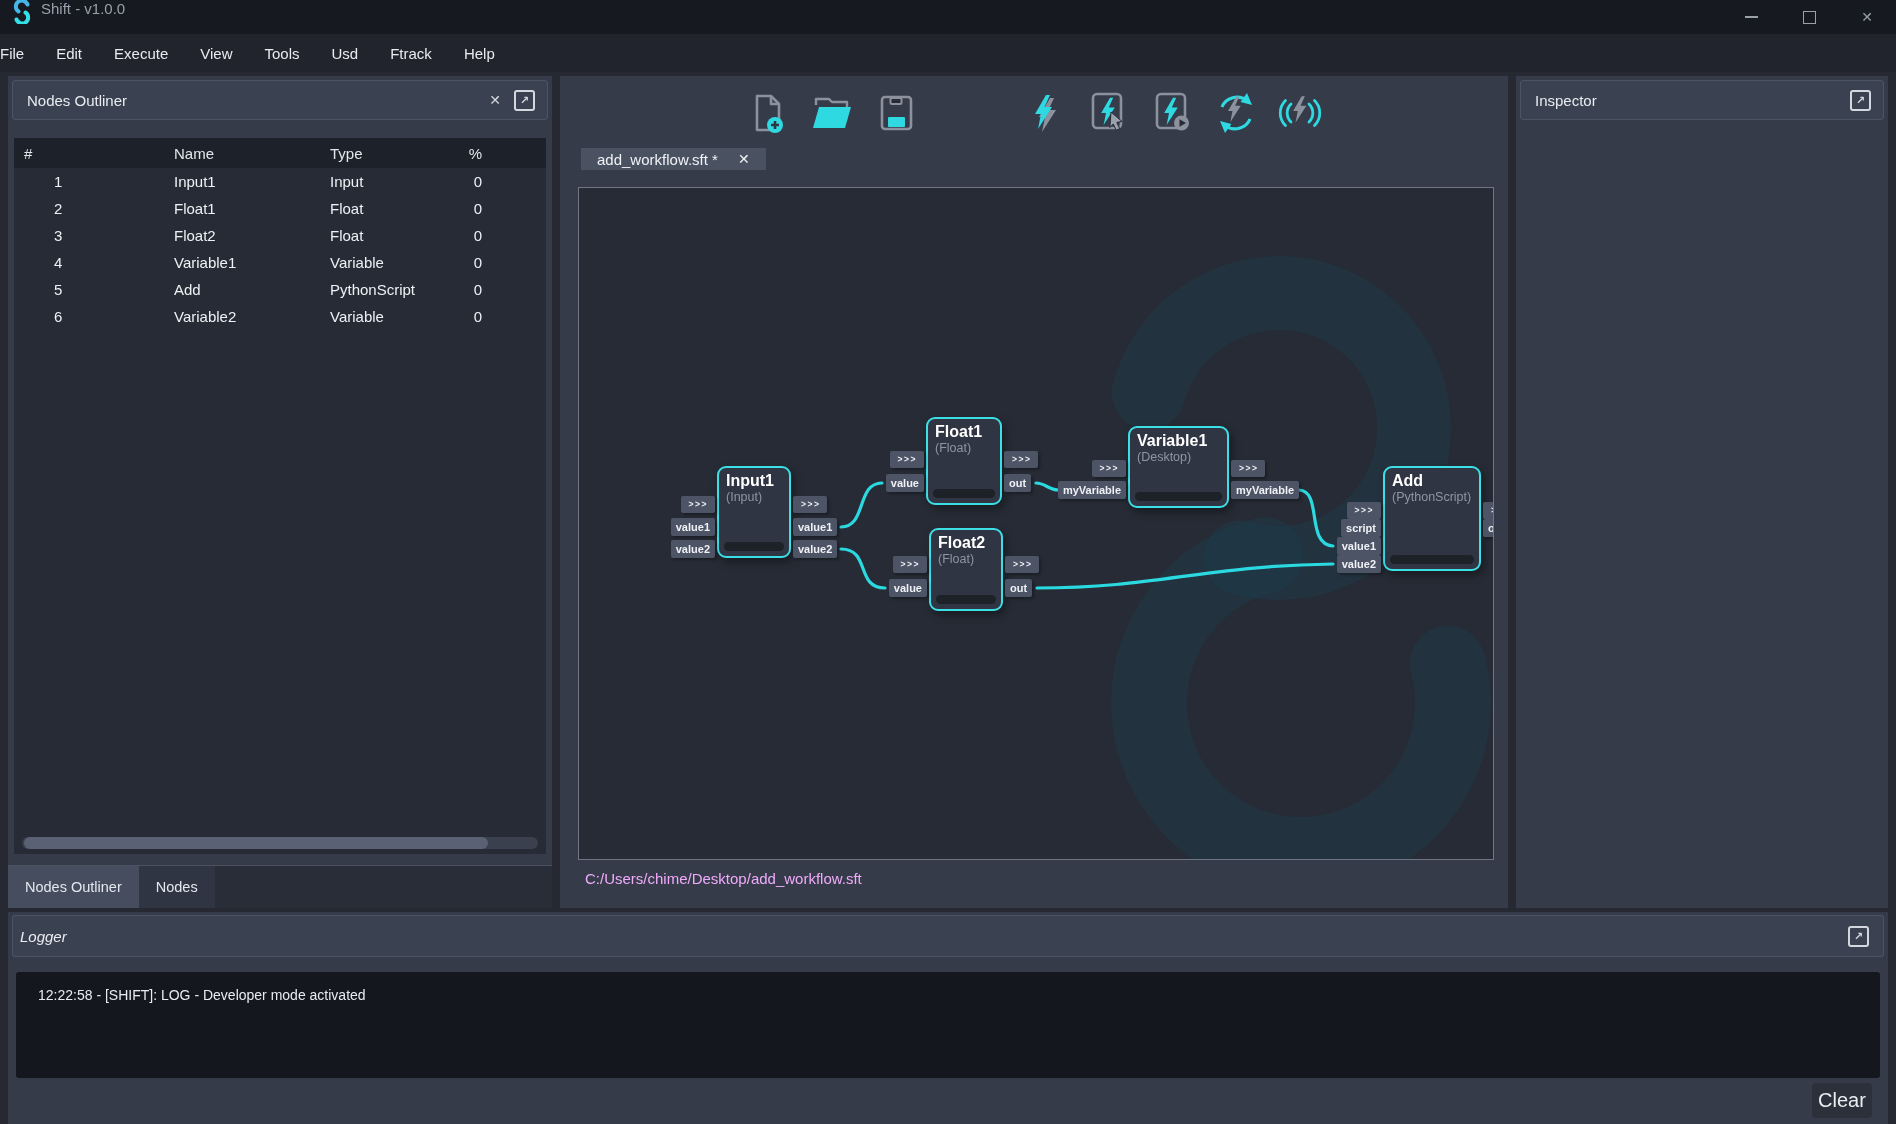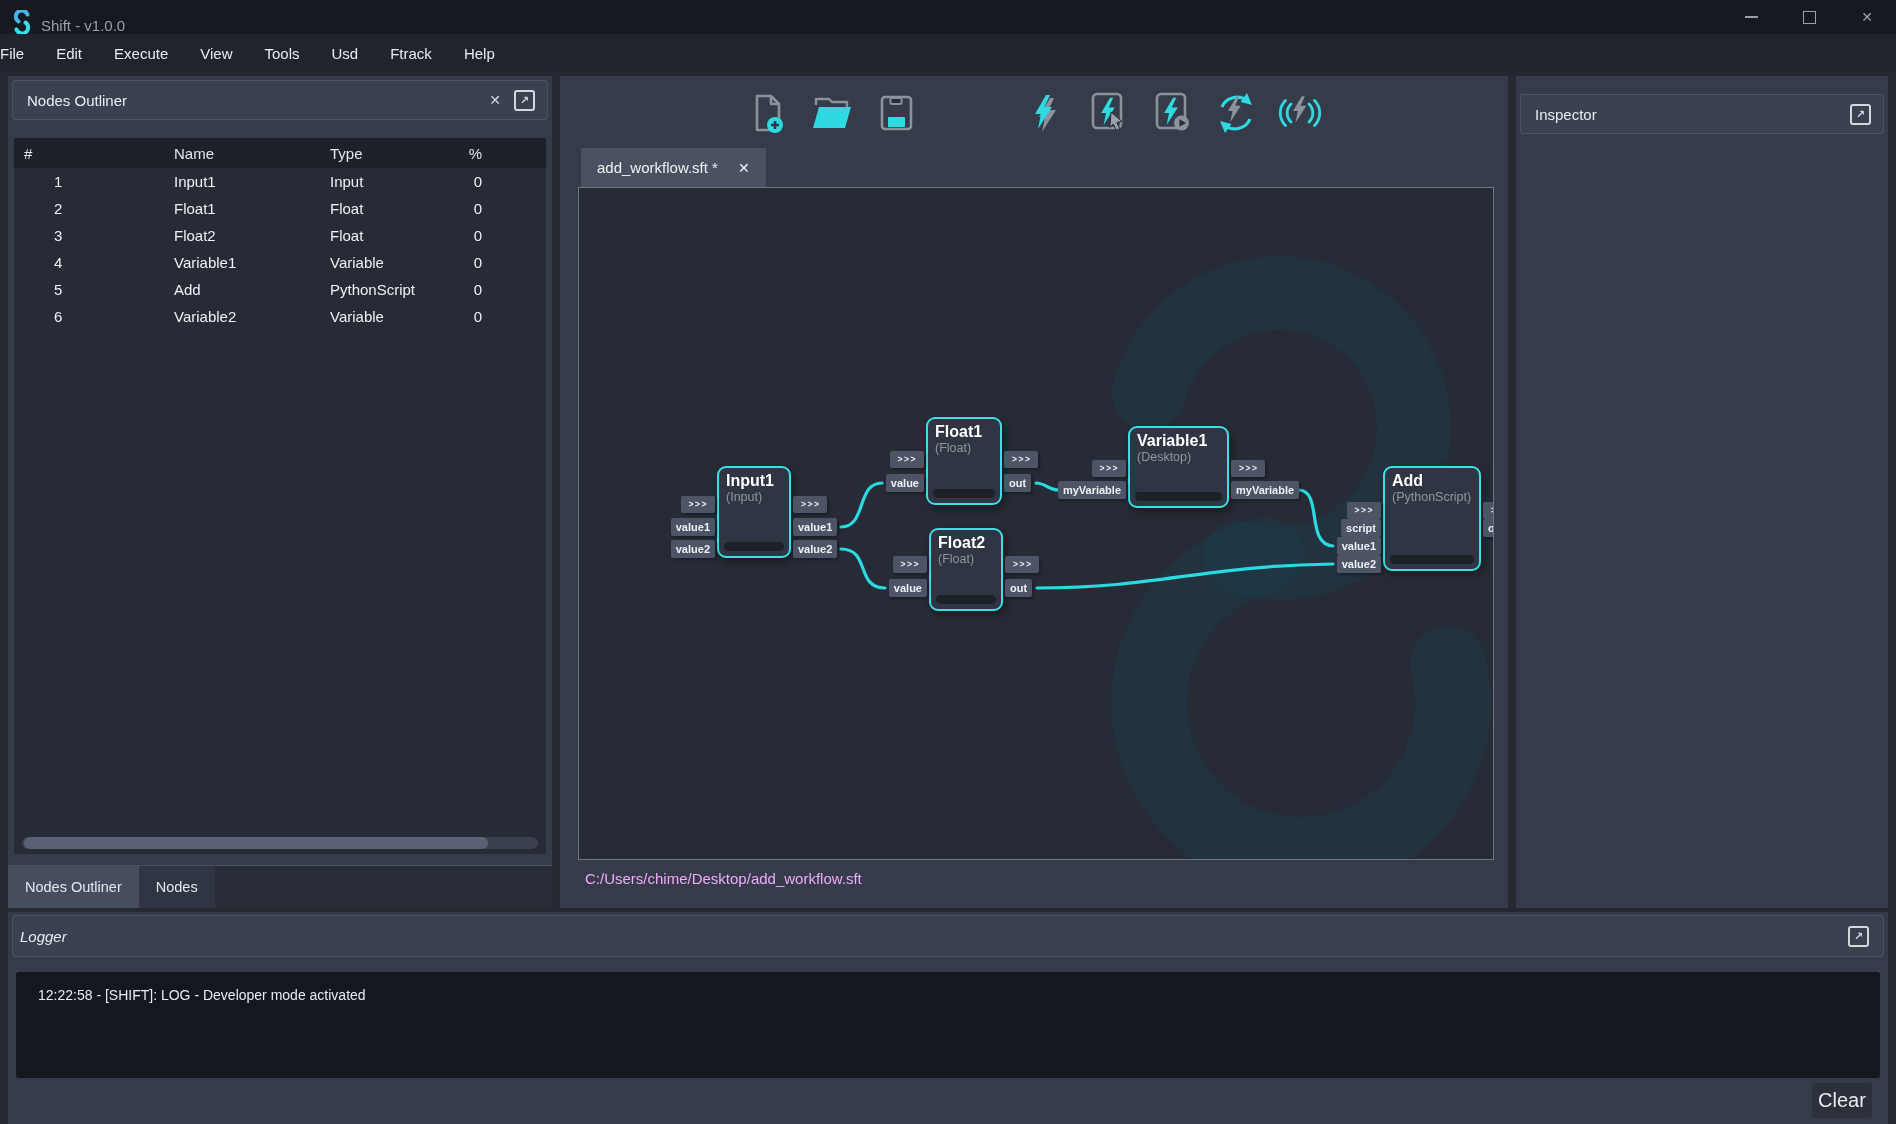--- a/index.html
+++ b/index.html
@@ -3,21 +3,21 @@
 <meta charset="utf-8">
 <style>
   html,body{margin:0;padding:0;}
   body{
     width:1896px;height:1124px;overflow:hidden;position:relative;
     background:#262932;
     font-family:"Liberation Sans","DejaVu Sans",sans-serif;
     color:#e8ebf0;-webkit-font-smoothing:antialiased;
   }
   
-  .titlebar{position:absolute;left:0;top:0;width:1896px;height:34px;background:#16191f;display:flex;align-items:flex-end;}
+  .titlebar{position:absolute;left:0;top:0;width:1896px;height:34px;background:#16191f;display:flex;align-items:flex-start;}
   .titlebar .logo{margin-left:12px;width:20px;height:24px;}
   .titlebar .title{margin-left:9px;font-size:15px;color:#98a0ac;}
   .wincontrols{margin-left:auto;display:flex;height:34px;}
   .winbtn{width:58px;height:34px;display:flex;align-items:center;justify-content:center;color:#9aa1ab;}
   .winbtn .bar{width:13px;height:2px;background:#9aa1ab;}
   .winbtn .box{width:11px;height:11px;border:1.5px solid #9aa1ab;}
   .winbtn .x{font-size:14px;line-height:14px;}
   
   .menubar{position:absolute;left:0;top:34px;width:1896px;height:38px;background:#21242c;display:flex;align-items:center;box-sizing:border-box;gap:32px;}
   .menu-item{font-size:15px;color:#e8ebf0;}
@@ -42,21 +42,21 @@
   .hthumb{position:absolute;left:2px;top:0;height:12px;width:90%;background:#5a6174;border-radius:6px;}
   
   .otabs{position:absolute;left:0;bottom:0;width:100%;height:43px;background:#292d37;border-top:1px solid #4a5262;display:flex;box-sizing:border-box;}
   .otab{height:100%;display:flex;align-items:center;padding:0 17px;font-size:14.5px;color:#e4e8ee;background:#2f3542;}
   .otab.active{background:#454d5e;}
   
   .toolbar{position:absolute;left:0;top:6px;width:100%;height:62px;display:flex;align-items:center;justify-content:center;gap:18px;}
   .tool-btn{width:46px;height:46px;display:flex;align-items:center;justify-content:center;}
   .tool-gap{width:66px;height:1px;}
   
-  .doctab{position:absolute;left:21px;top:72px;height:39px;background:#4a5261;display:flex;align-items:center;padding:0 16px;}
+  .doctab{position:absolute;left:21px;top:72px;height:22px;background:#4a5261;display:flex;align-items:center;padding:0 16px;}
   .doctab .dlabel{font-size:15px;color:#f0f2f6;}
   .doctab .dx{margin-left:20px;font-size:14px;font-weight:bold;color:#f0f2f6;}
   .canvas{position:absolute;left:18px;top:111px;width:914px;height:671px;background:#262b35;border:1px solid #707684;box-sizing:content-box;overflow:hidden;}
   .wires{position:absolute;left:0;top:0;width:914px;height:671px;}
   .node{position:absolute;background:#2f3542;border:2px solid #3ddfe7;border-radius:9px;box-shadow:3px 4px 9px rgba(0,0,0,.38);box-sizing:border-box;padding:4px 7px;}
   .ntitle{font-size:16px;font-weight:bold;color:#ffffff;line-height:18px;}
   .ntype{font-size:12.5px;color:#8f96a1;line-height:15px;}
   .nbar{position:absolute;left:5px;right:5px;bottom:5px;height:9px;background:#1d2128;border-radius:5px;}
   .port{position:absolute;background:#4d5466;border-radius:2px;color:#eef1f5;font-size:11px;font-weight:bold;line-height:14px;padding:2px 5px;box-shadow:2px 2px 3px rgba(0,0,0,.3);white-space:nowrap;}
   .port.exec{font-size:8.5px;letter-spacing:1.5px;padding:3px 7px 3px 8px;line-height:11px;}
@@ -306,21 +306,21 @@
         <span class="port" style="right: 112px; top: 331px;">script</span>
         <span class="port" style="left: 904px; top: 331px;">out</span>
         <span class="port" style="right: 112px; top: 349px;">value1</span>
         <span class="port" style="right: 112px; top: 367px;">value2</span>
       </div>
   </div>
   <div class="pathbar">C:/Users/chime/Desktop/add_workflow.sft</div>
 </div>
 
 <div class="panel p-right">
-  <div class="phead" style="left:4px;top:18px;width:364px;height:40px;">
+  <div class="phead" style="left:4px;top:4px;width:364px;height:40px;">
     <span class="ptitle">Inspector</span>
     <span class="hicons">
       <span class="popout">↗</span>
     </span>
   </div>
 </div>
 
 <div class="panel p-logger">
   <div class="phead" style="left:4px;top:3px;width:1872px;height:42px;">
     <span class="ptitle" style="margin-left:7px;font-style:italic;">Logger</span>

